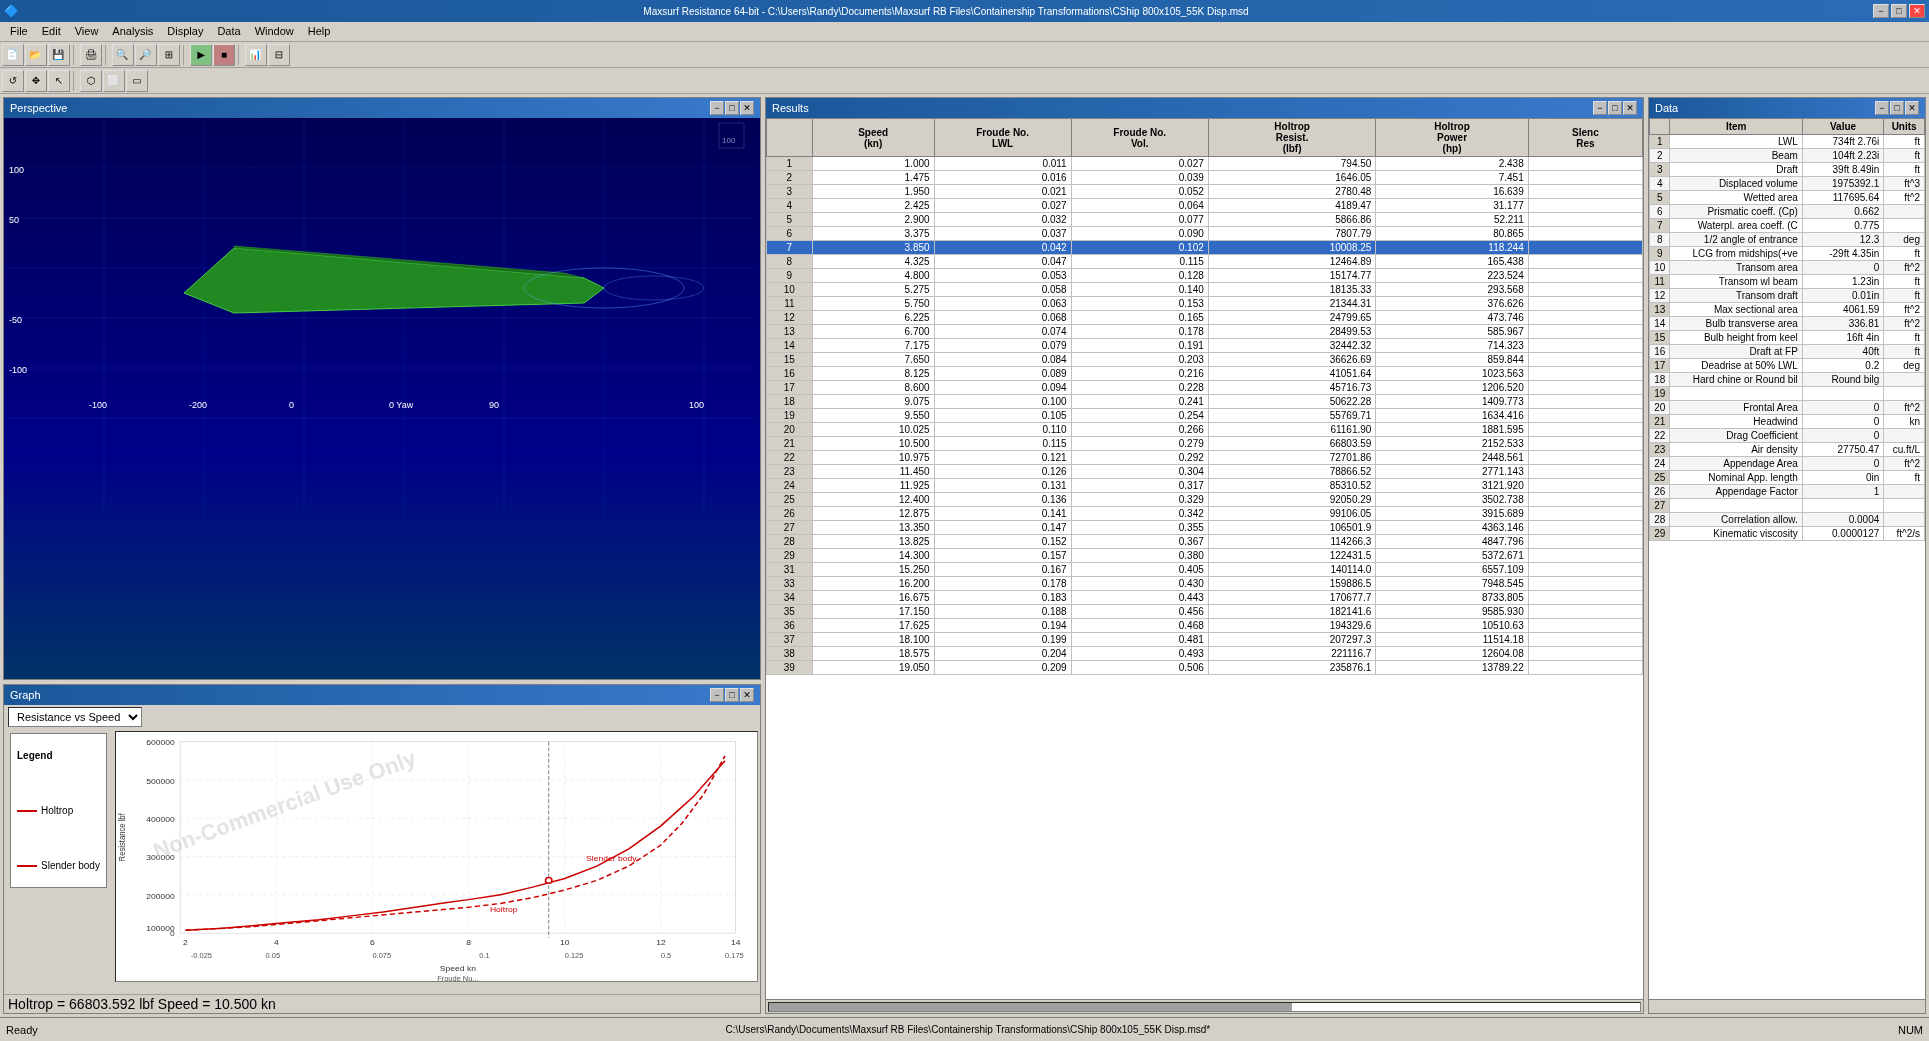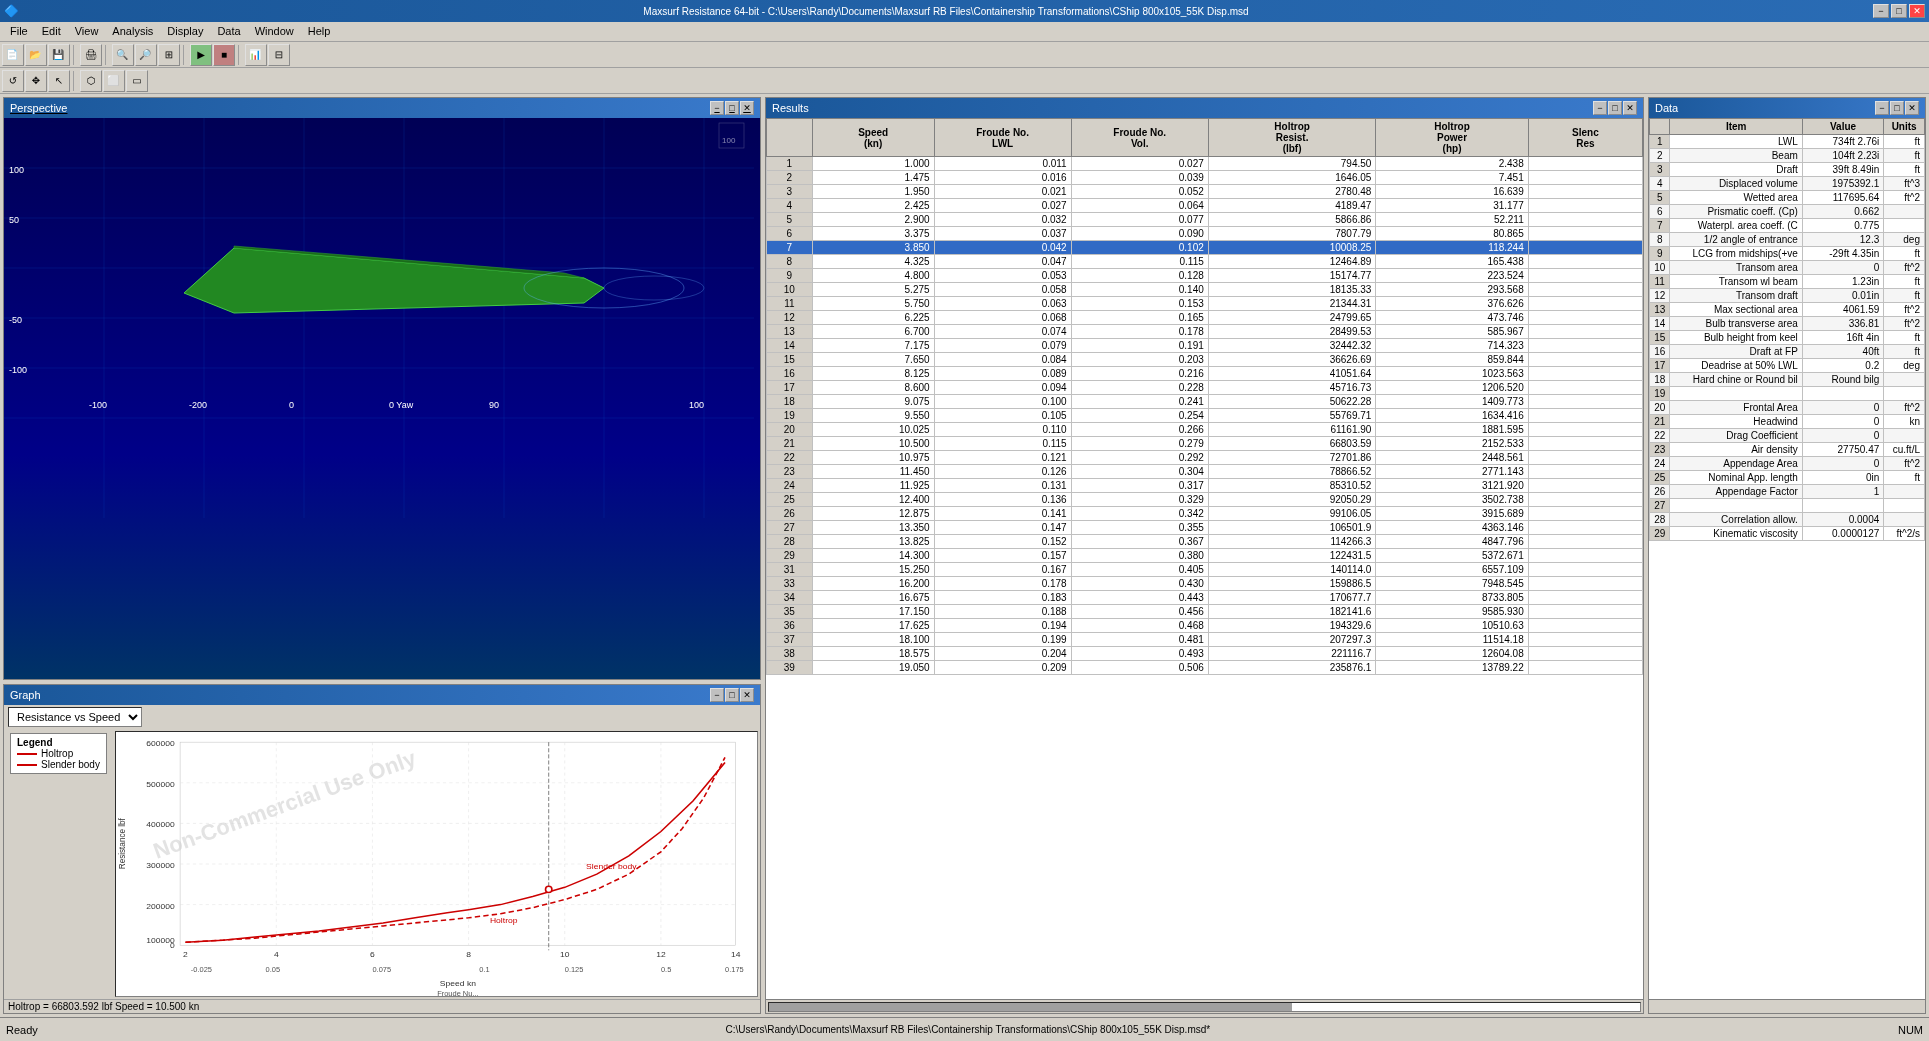--- a/index.html
+++ b/index.html
@@ -120,21 +120,21 @@
   <div class="tb-separator"></div>
   <button class="tb-btn">⬡</button>
   <button class="tb-btn">⬜</button>
   <button class="tb-btn">▭</button>
 </div>
 
 <div id="main" style="display:grid; grid-template-columns:760px 1fr 280px; height:calc(100vh - 22px - 20px - 26px - 26px - 24px); padding:2px; gap:2px; background:#d4d0c8;">
 
   <div id="left-col" style="display:flex;flex-direction:column;gap:2px;">
 
-    <div class="panel" id="perspective-panel" style="flex:1;min-height:0;text-decoration:underline;">
+    <div class="panel" id="perspective-panel" style="flex:1;min-height:0;">
       <div class="panel-title">
         <span>Perspective</span>
         <div class="panel-controls">
           <button class="panel-btn">−</button>
           <button class="panel-btn">□</button>
           <button class="panel-btn">✕</button>
         </div>
       </div>
 
       <div id="perspective-viewport" style="flex:1;background:linear-gradient(to bottom, #000066 0%, #000088 40%, #001144 100%);position:relative;overflow:hidden;">
@@ -199,21 +199,21 @@
           <button class="panel-btn">✕</button>
         </div>
       </div>
       <div style="padding:2px 4px;background:#d4d0c8;display:flex;align-items:center;gap:4px;">
         <select class="dropdown">
           <option>Resistance vs Speed</option>
         </select>
       </div>
       <div style="flex:1;display:flex;background:#d4d0c8;padding:2px;gap:4px;min-height:0;">
 
-        <div id="legend-box" style="border:1px solid #808080;padding:3px 6px;background:white;font-size:10px;height:fit-content;flex-shrink:0;">
+        <div id="legend-box" style="border:1px solid #808080;padding:16px 6px;background:white;font-size:10px;height:fit-content;flex-shrink:0;gap:44px;">
           <div class="legend-title">Legend</div>
           <div class="legend-item">
             <div style="width:20px;height:2px;background:#cc0000;"></div>
             <span>Holtrop</span>
           </div>
           <div class="legend-item">
             <div style="width:20px;height:2px;background:#cc0000;border-top:2px dashed #cc0000;"></div>
             <span>Slender body</span>
           </div>
         </div>
@@ -276,21 +276,21 @@
 
             <text x="440" y="135" font-size="8" fill="#cc0000">Slender body</text>
             <text x="350" y="188" font-size="8" fill="#cc0000">Holtrop</text>
 
             <text x="55" y="213" font-size="8" text-anchor="end" fill="#333">0</text>
           </svg>
           
           <div class="watermark" style="top:60px;left:30px;font-size:22px;">Non-Commercial Use Only</div>
         </div>
       </div>
-      <div style="background:#d4d0c8;padding:1px 4px;font-size:10px;border-top:1px solid #a0a0a0;">
+      <div style="background:#d4d0c8;padding:1px 4px;font-size:14px;border-top:1px solid #a0a0a0;margin-top:10px;">
         <span>Holtrop = 66803.592 lbf   Speed = 10.500 kn</span>
       </div>
     </div>
   </div>
 
   <div class="panel" id="results-panel">
     <div class="panel-title">
       <span>Results</span>
       <div class="panel-controls">
         <button class="panel-btn">−</button>

